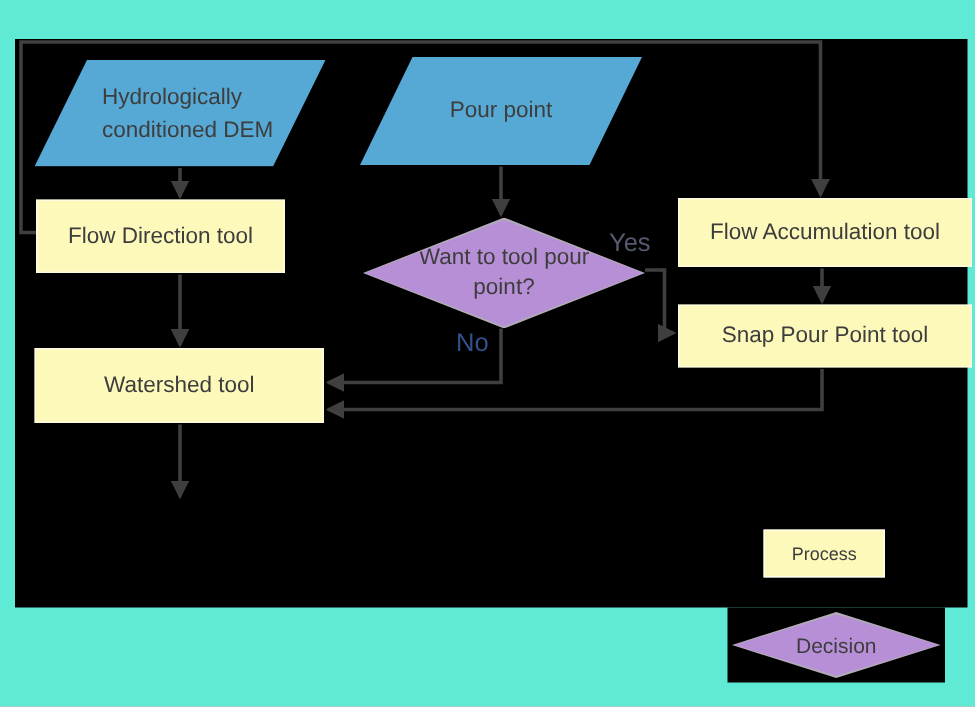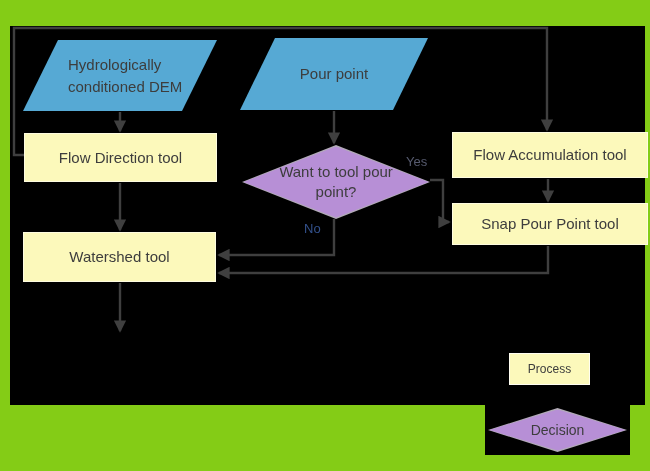--- a/index.html
+++ b/index.html
@@ -1,37 +1,37 @@
 <!DOCTYPE html>
 <html style="--bg: #000000; --data-fill: #56a9d4; --process-fill: #fcf9bb; --decision-fill: #b78fd6; --decision-border: #b2abb8; --connector: #3f3f3f; --node-text: #3d3d3d; --yes-color: #565a6e; --no-color: #33518c;"><head>
 <meta charset="utf-8">
 <style>
   html,body{margin:0;padding:0;background:#ffffff;}
   #canvas{
-    position:relative;width:650px;height:471px;background:#84cc16;overflow:hidden;
+    position:relative;width:650px;height:471px;background:#5eead4;overflow:hidden;
     font-family:"Liberation Sans","DejaVu Sans",sans-serif;
     color:var(--node-text,#3d3d3d);
   }
   .bg{position:absolute;background:var(--bg,#000000);}
   #main-bg{left:10px;top:26px;width:635px;height:379px;}
   #legend-bg{left:485px;top:405px;width:145px;height:50px;}
 
   .node{position:absolute;display:flex;align-items:center;justify-content:center;
         box-sizing:border-box;text-align:center;font-size:15px;line-height:22px;}
   .rect{background:var(--process-fill,#fcf9bb);border:1px solid rgba(255,255,255,.55);}
   .para{background:var(--data-fill,#56a9d4);filter:drop-shadow(0 0 1px rgba(220,228,233,.7));}
   .para-35{clip-path:polygon(35px 0,100% 0,calc(100% - 35px) 100%,0 100%);}
   .para-16{clip-path:polygon(16px 0,100% 0,calc(100% - 16px) 100%,0 100%);}
 
   #node-dem{left:23px;top:40px;width:194px;height:71px;justify-content:flex-start;}
   #node-dem .txt{width:120px;margin-left:45px;text-align:left;}
   #node-pour-point{left:240px;top:38px;width:188px;height:72px;}
   #node-watershed{left:28px;top:333px;width:187px;height:72px;}
 
-  #node-flow-direction{left:24px;top:133px;width:193px;height:49px;}
+  #node-flow-direction{left:24px;top:133px;width:166px;height:49px;}
   #node-flow-accumulation{left:452px;top:132px;width:196px;height:46px;}
   #node-snap-pour-point{left:452px;top:203px;width:196px;height:42px;}
   #node-watershed-tool{left:23px;top:232px;width:193px;height:50px;}
 
   .diamond-outer{position:absolute;clip-path:polygon(50% 0,100% 50%,50% 100%,0 50%);
         background:var(--decision-border,#b2abb8);}
   .diamond-inner{position:absolute;left:1.5px;top:1.5px;right:1.5px;bottom:1.5px;
         clip-path:polygon(50% 0,100% 50%,50% 100%,0 50%);
         background:var(--decision-fill,#b78fd6);
         display:flex;align-items:center;justify-content:center;text-align:center;}
@@ -40,21 +40,21 @@
   #legend-decision{left:488px;top:408px;width:139px;height:44px;}
   #legend-decision .txt{font-size:14px;}
 
   #legend-data{left:502px;top:314px;width:100px;height:18px;font-size:13px;line-height:18px;}
   #legend-process{left:509px;top:353px;width:81px;height:32px;font-size:12px;
         border:1px solid rgba(255,255,255,.8);}
 
   #connector-layer{position:absolute;left:0;top:0;pointer-events:none;}
   .edge{fill:none;stroke:var(--connector,#3f3f3f);stroke-width:2.4;}
 
-  .edge-label{position:absolute;font-size:13px;line-height:16px;}
+  .edge-label{position:absolute;font-size:17px;line-height:16px;}
   #label-yes{left:406px;top:154px;color:var(--yes-color,#565a6e);}
   #label-no{left:304px;top:221px;color:var(--no-color,#33518c);}
 </style>
 </head>
 <body>
 
 <div id="canvas">
 
   <div id="main-bg" class="bg"></div>
   <div id="legend-bg" class="bg"></div>

